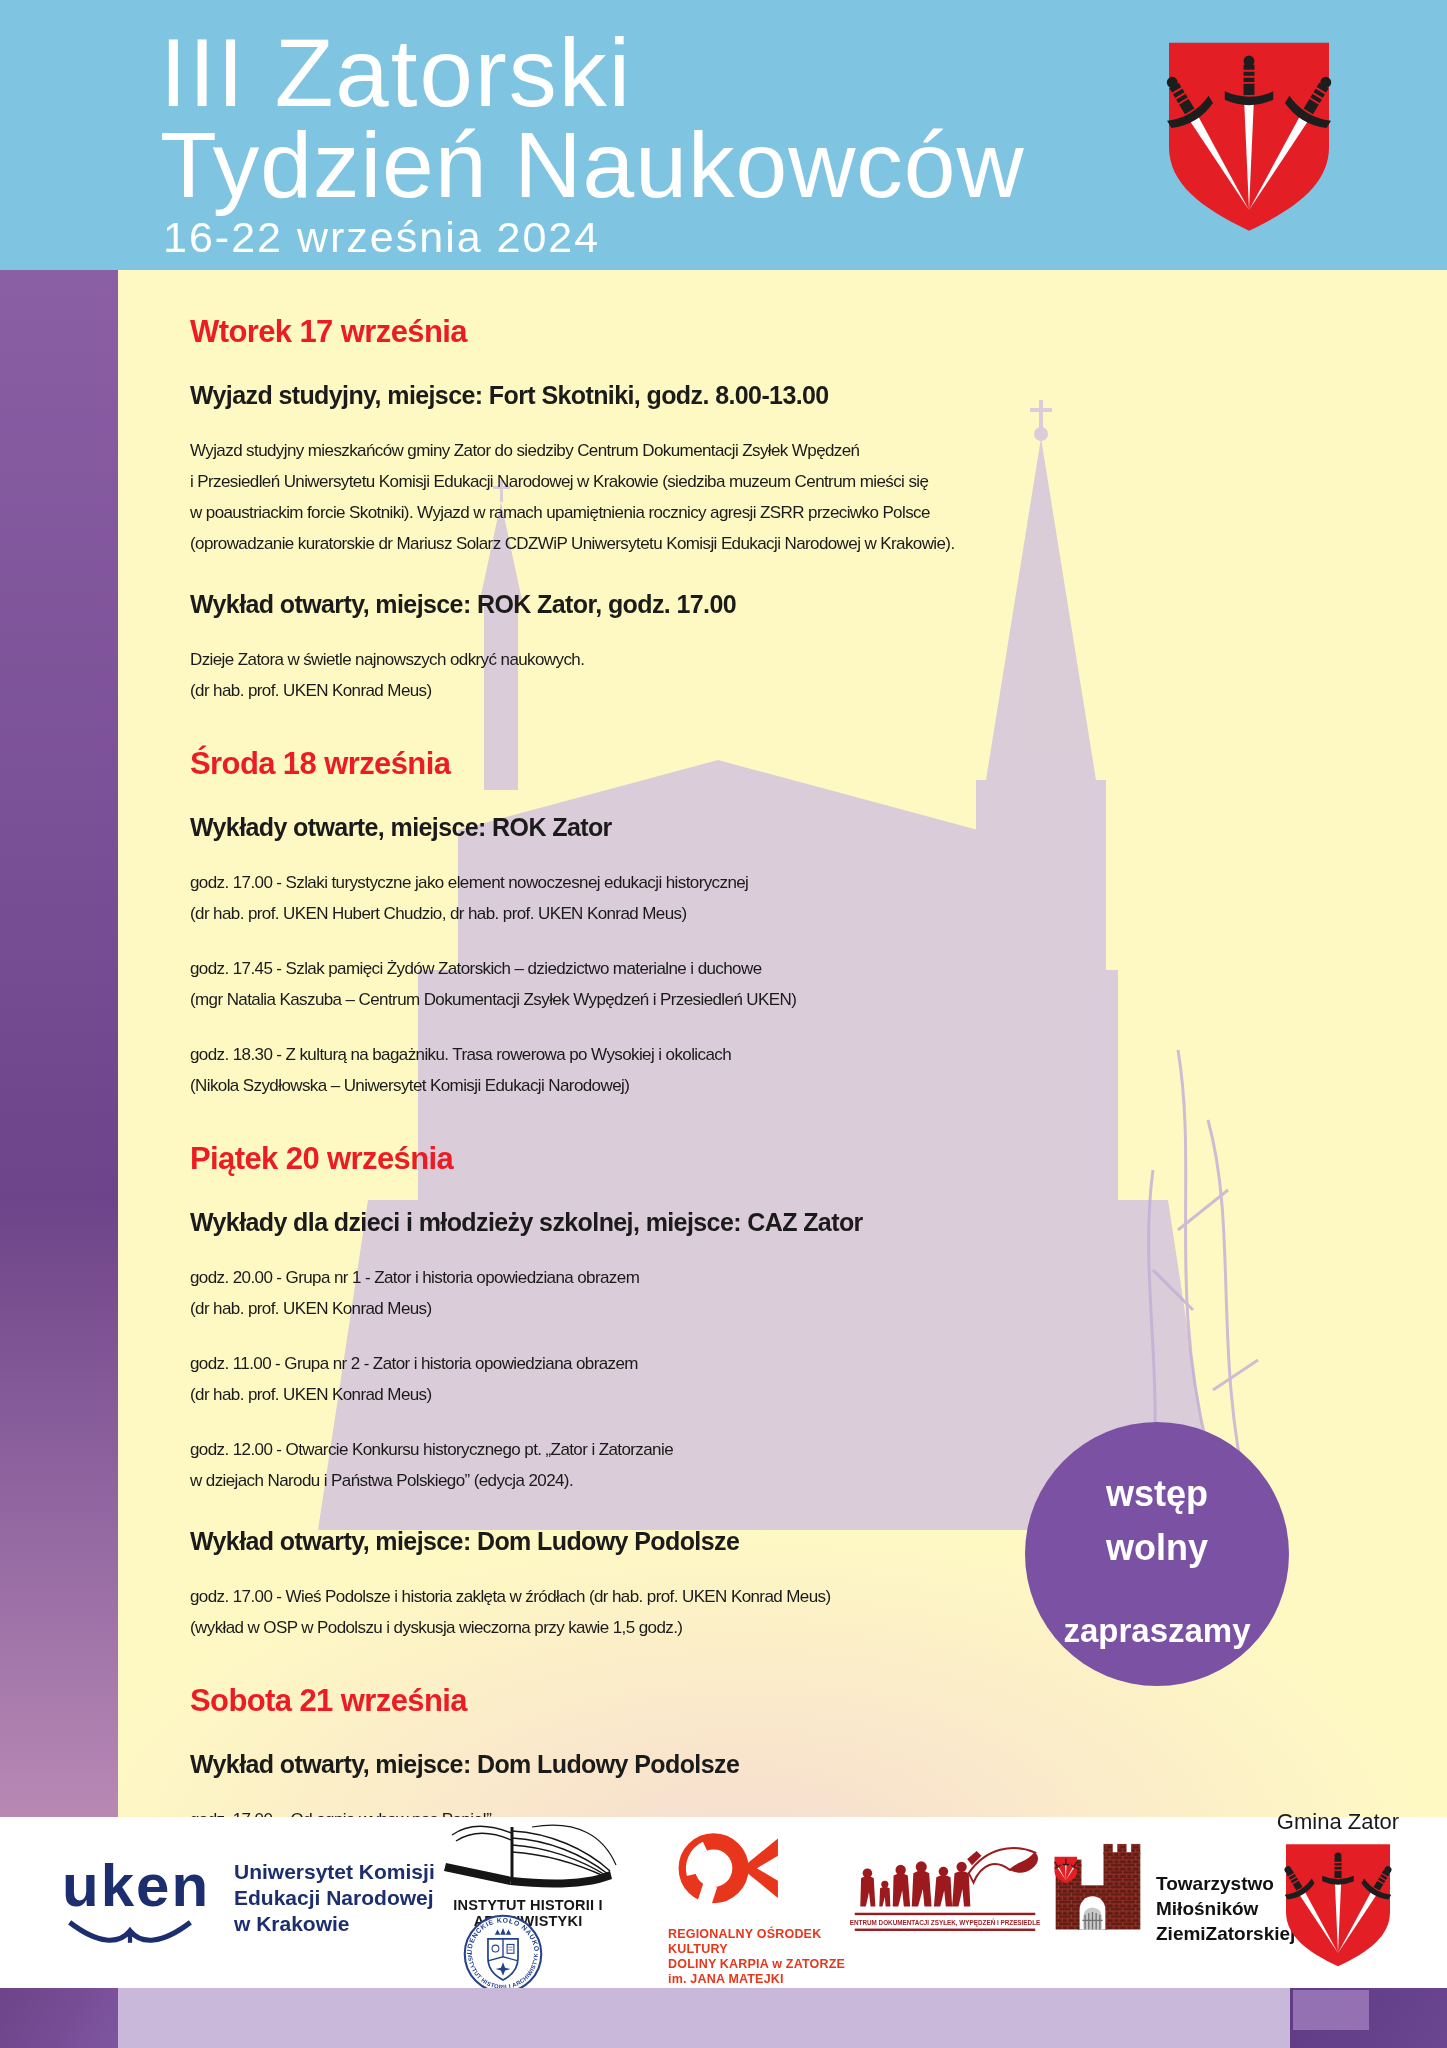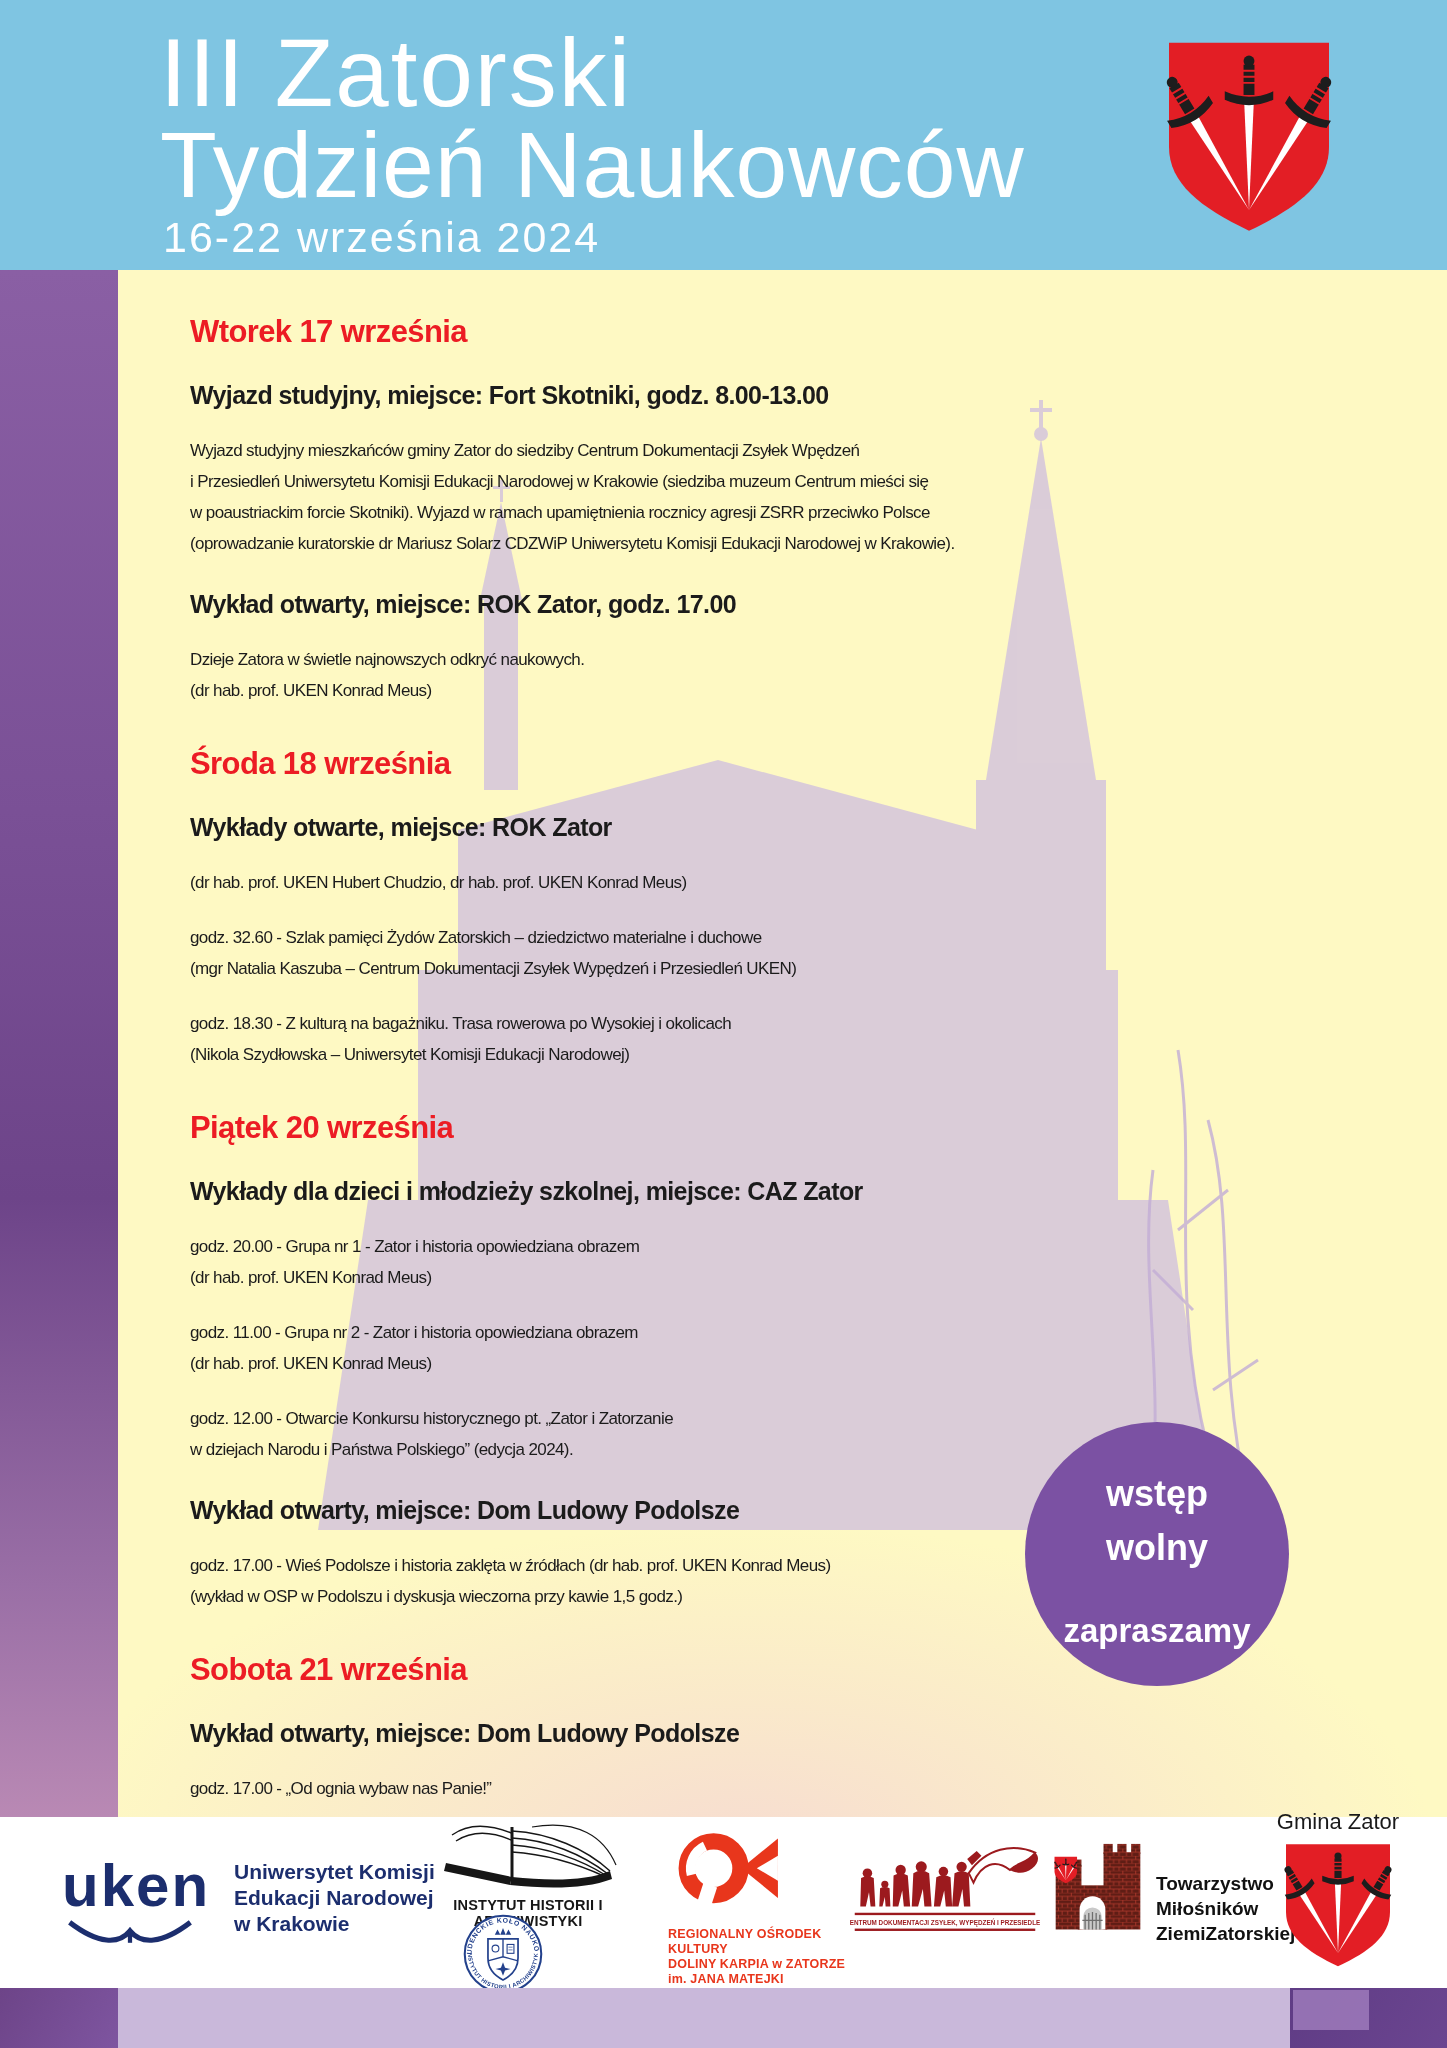--- a/index.html
+++ b/index.html
@@ -181,24 +181,25 @@
         </div>
         <div class="textblock">
           <div class="ln">Dzieje Zatora w świetle najnowszych odkryć naukowych.</div>
           <div class="ln">(dr hab. prof. UKEN Konrad Meus)</div>
         </div>
         <div class="day">Środa 18 września</div>
         <div class="subheading">
           <div class="ln">Wykłady otwarte, miejsce: ROK Zator</div>
         </div>
         <div class="textblock">
+          <div class="ln">godz. 17.00 - Szlaki turystyczne jako element nowoczesnej edukacji historycznej</div>
           <div class="ln">(dr hab. prof. UKEN Hubert Chudzio, dr hab. prof. UKEN Konrad Meus)</div>
         </div>
         <div class="textblock">
-          <div class="ln">godz. 32.60 - Szlak pamięci Żydów Zatorskich – dziedzictwo materialne i duchowe</div>
+          <div class="ln">godz. 17.45 - Szlak pamięci Żydów Zatorskich – dziedzictwo materialne i duchowe</div>
           <div class="ln">(mgr Natalia Kaszuba – Centrum Dokumentacji Zsyłek Wypędzeń i Przesiedleń UKEN)</div>
         </div>
         <div class="textblock">
           <div class="ln">godz. 18.30 - Z kulturą na bagażniku. Trasa rowerowa po Wysokiej i okolicach</div>
           <div class="ln">(Nikola Szydłowska – Uniwersytet Komisji Edukacji Narodowej)</div>
         </div>
         <div class="day">Piątek 20 września</div>
         <div class="subheading">
           <div class="ln">Wykłady dla dzieci i młodzieży szkolnej, miejsce: CAZ Zator</div>
         </div>

